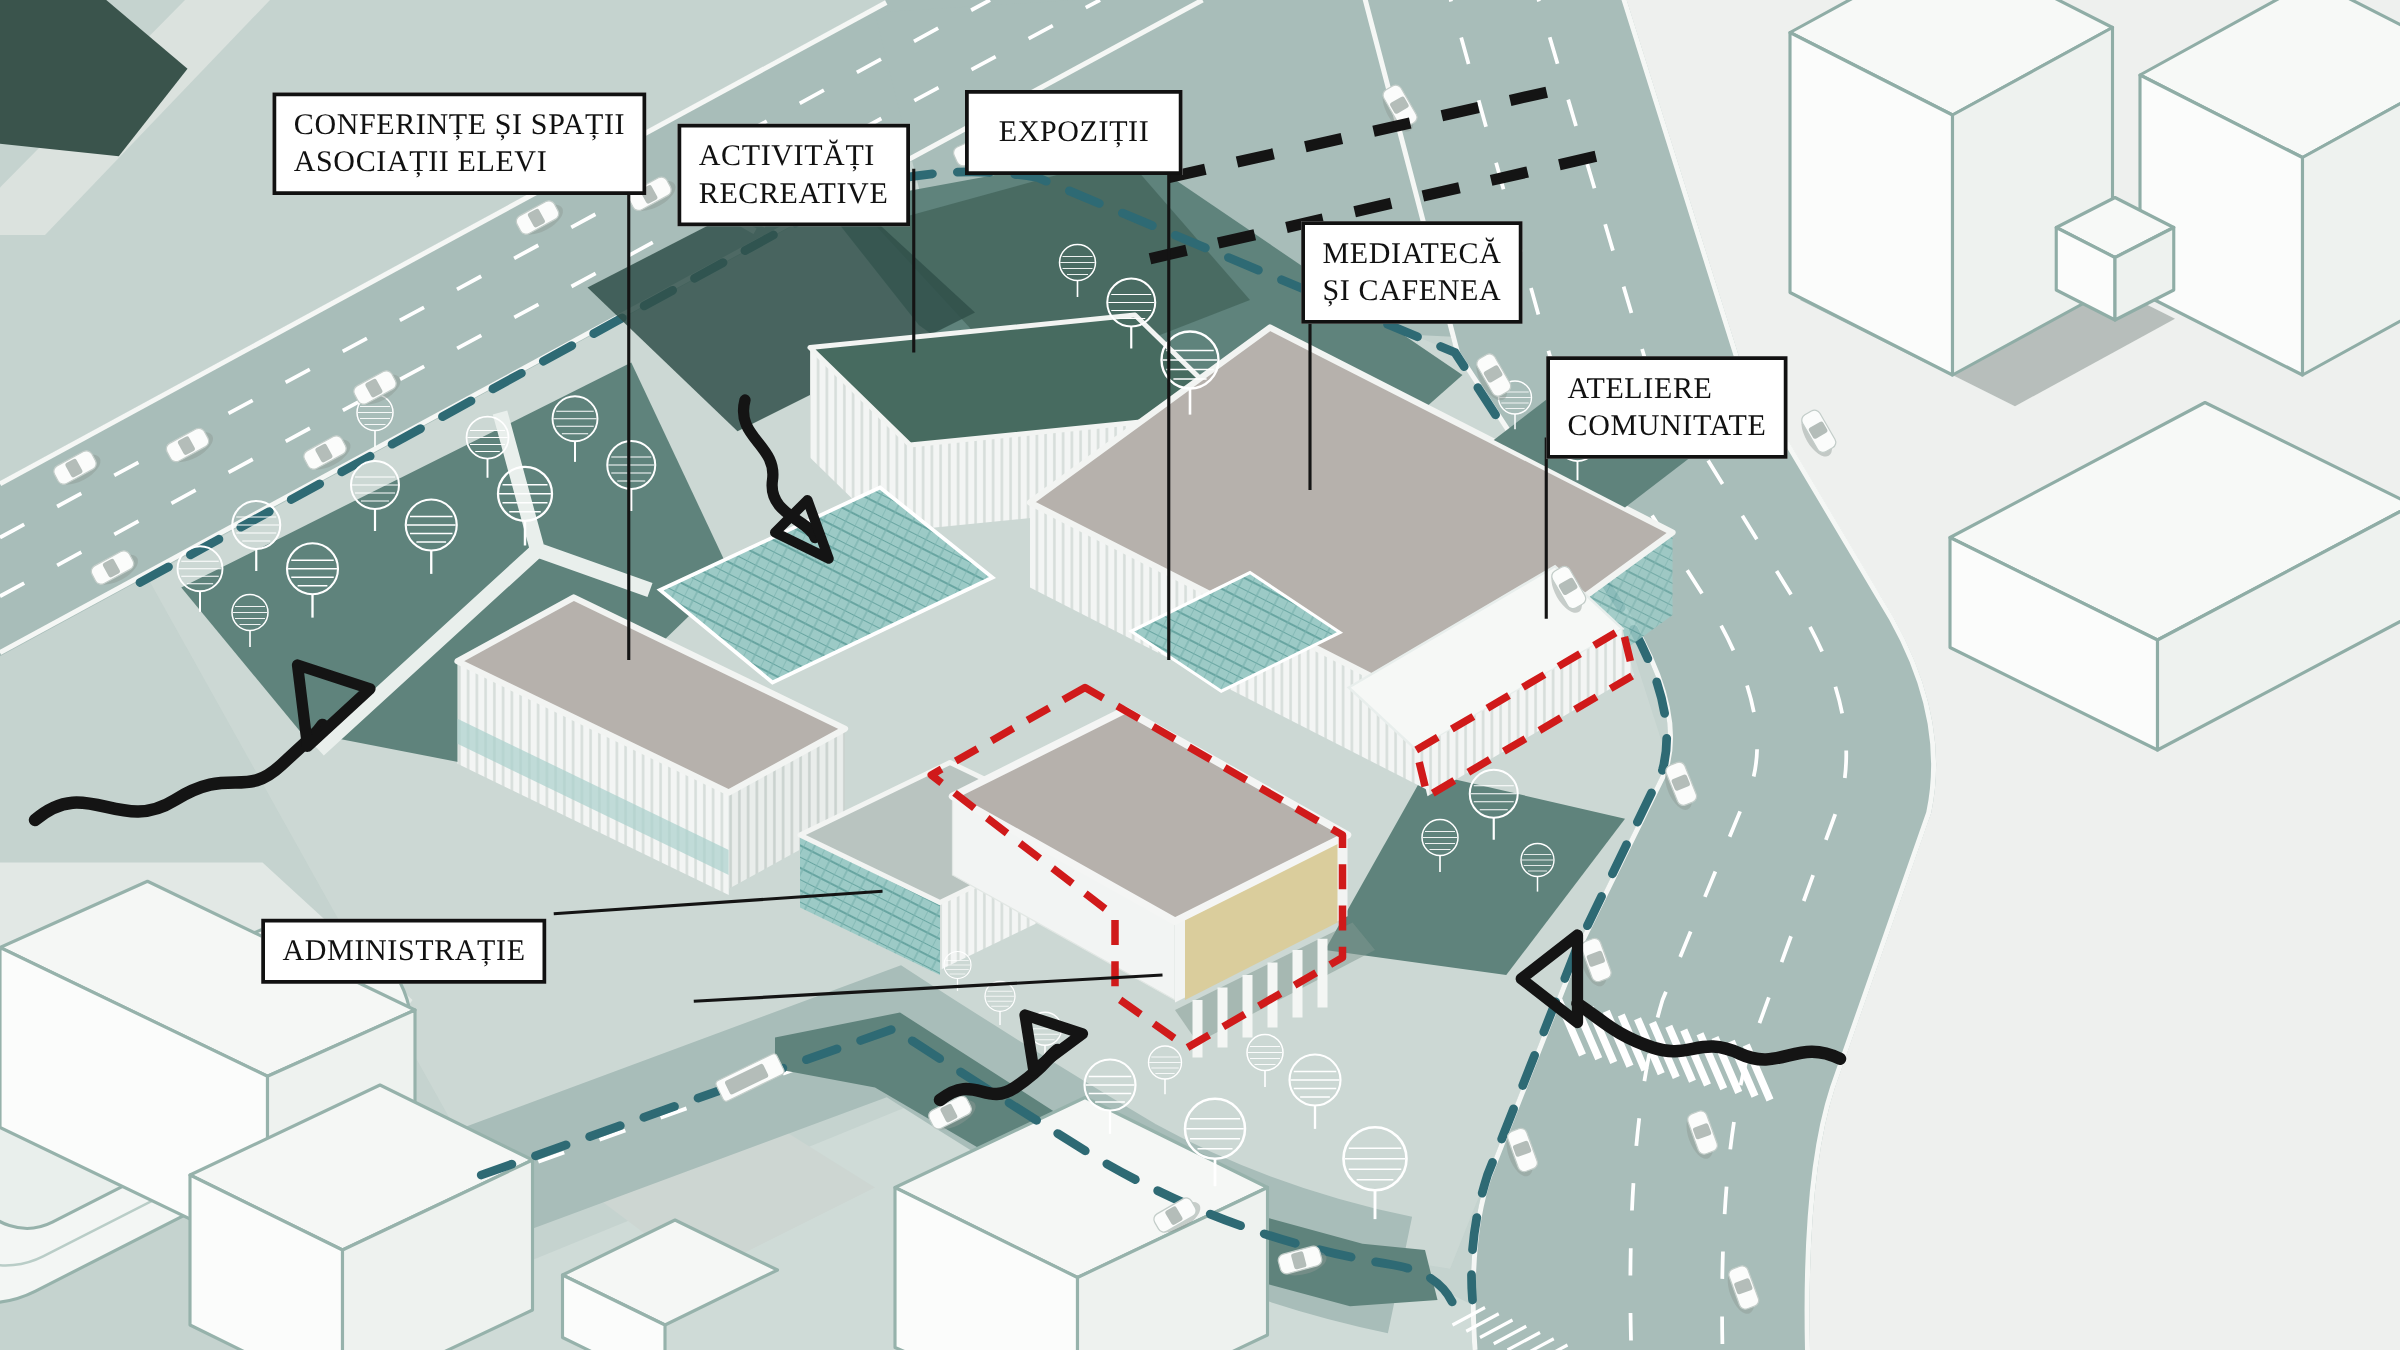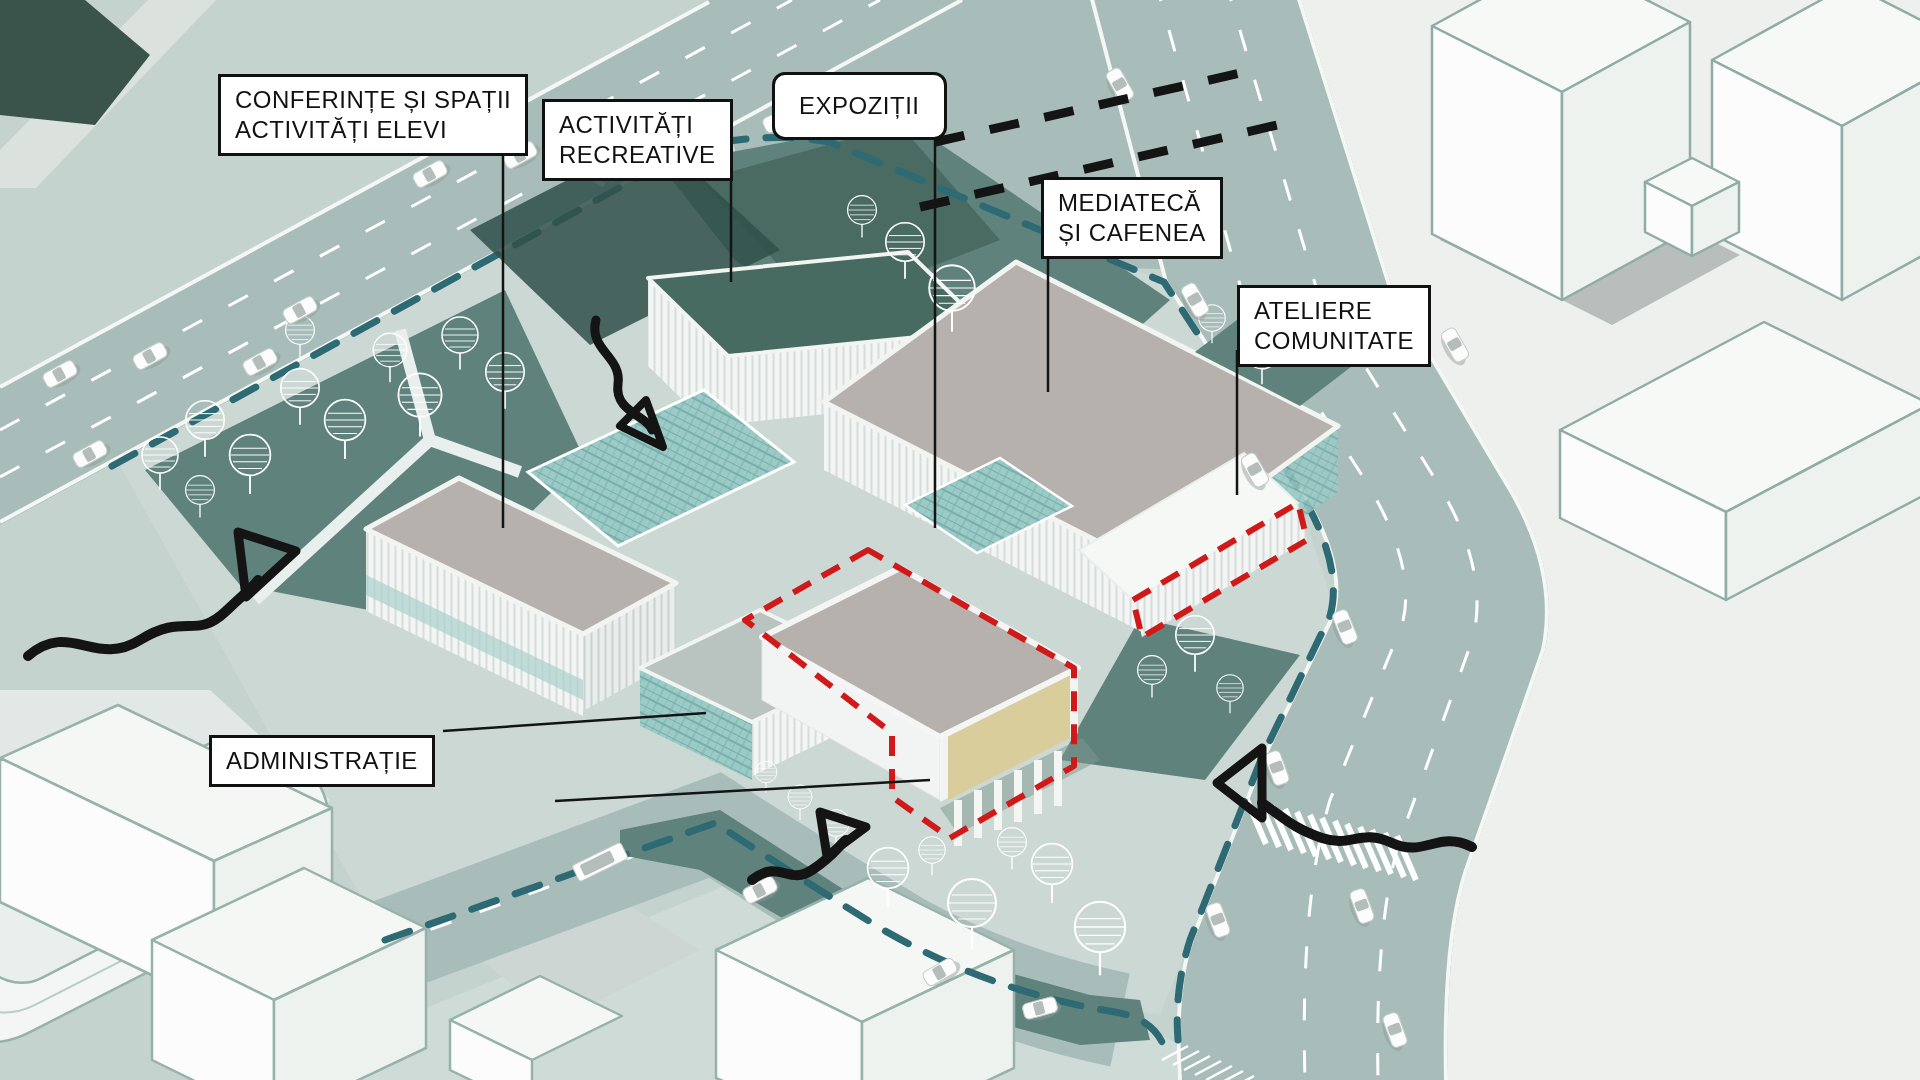--- a/index.html
+++ b/index.html
@@ -1,25 +1,25 @@
 <!DOCTYPE html>
 <html><head>
 <meta charset="utf-8">
 <style>
   html,body{margin:0;padding:0;background:#c5d3cf;}
   .stage{position:relative;width:1920px;height:1080px;overflow:hidden;
-         font-family:Liberation Sans, sans-serif;}
+         font-family:Liberation Serif, serif;}
   svg{position:absolute;left:0;top:0;}
   .label{position:absolute;background:#ffffff;border:3px solid #111;
          color:#111;font-size:24px;line-height:30px;letter-spacing:.5px;
          padding:8px 14px;white-space:nowrap;z-index:5;}
   .label span{display:block;}
   #lbl-conferinte{left:218px;top:74px;}
   #lbl-activitati{left:542px;top:71px;margin-top:28px;}
-  #lbl-expozitii{left:772px;top:72px;padding:16px 24px;border-radius:13px;}
+  #lbl-expozitii{left:772px;top:72px;padding:16px 24px;}
   #lbl-mediateca{left:1041px;top:177px;}
   #lbl-ateliere{left:1237px;top:285px;}
   #lbl-administratie{left:209px;top:708px;margin-top:27px;}
   #lbl-sala{left:213px;top:777px;}
 </style>
 </head>
 <body>
 
 <div class="stage">
 
@@ -302,21 +302,21 @@
     <line x1="935" y1="137" x2="935" y2="528"></line>
     <line x1="1048" y1="243" x2="1048" y2="392"></line>
     <line x1="1237" y1="350" x2="1237" y2="495"></line>
     <line x1="443" y1="731" x2="706" y2="713"></line>
     <line x1="555" y1="801" x2="930" y2="780"></line>
   </g>
 </svg>
 
   <div class="label" id="lbl-conferinte">
     <span>CONFERINȚE ȘI SPAȚII</span>
-    <span>ACTIVITĂȚI ELEVI</span>
+    <span>ASOCIAȚII ELEVI</span>
   </div>
   <div class="label" id="lbl-activitati">
     <span>ACTIVITĂȚI</span>
     <span>RECREATIVE</span>
   </div>
   <div class="label" id="lbl-expozitii">
     <span>EXPOZIȚII</span>
   </div>
   <div class="label" id="lbl-mediateca">
     <span>MEDIATECĂ</span>

